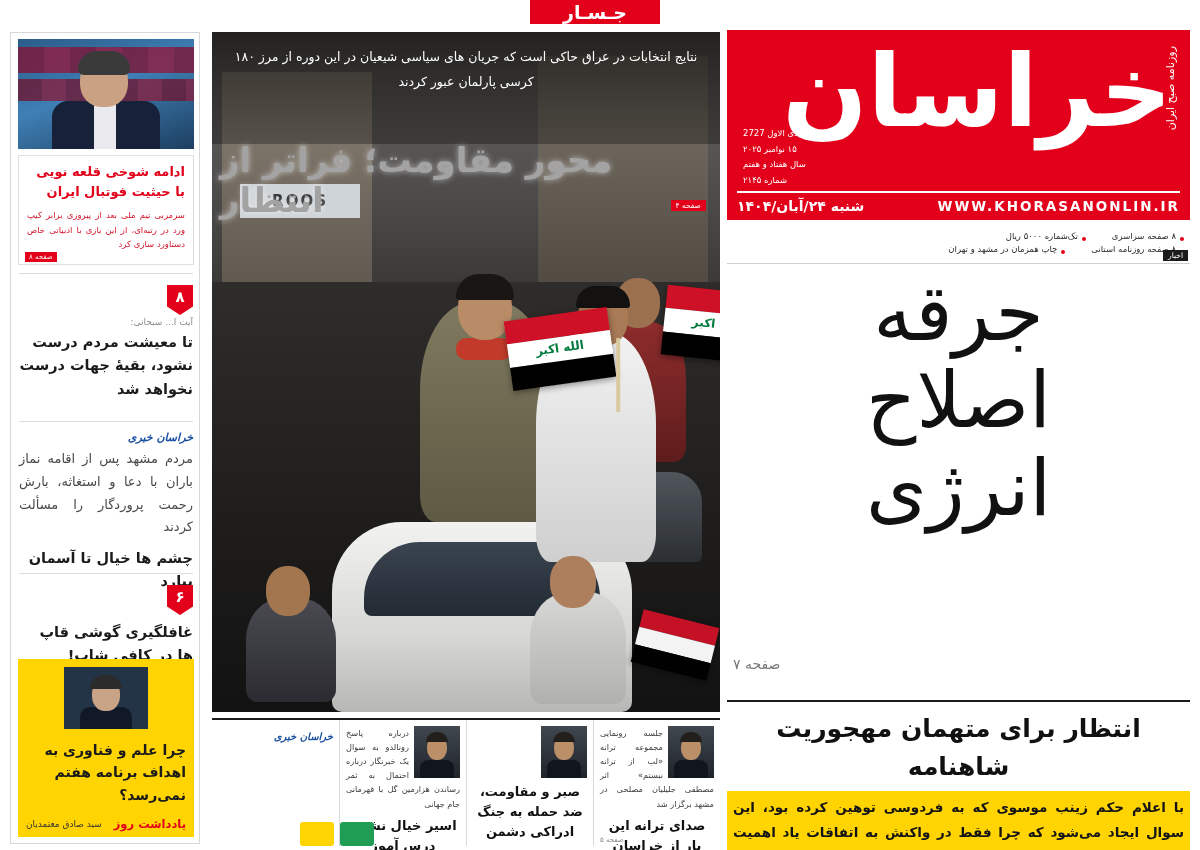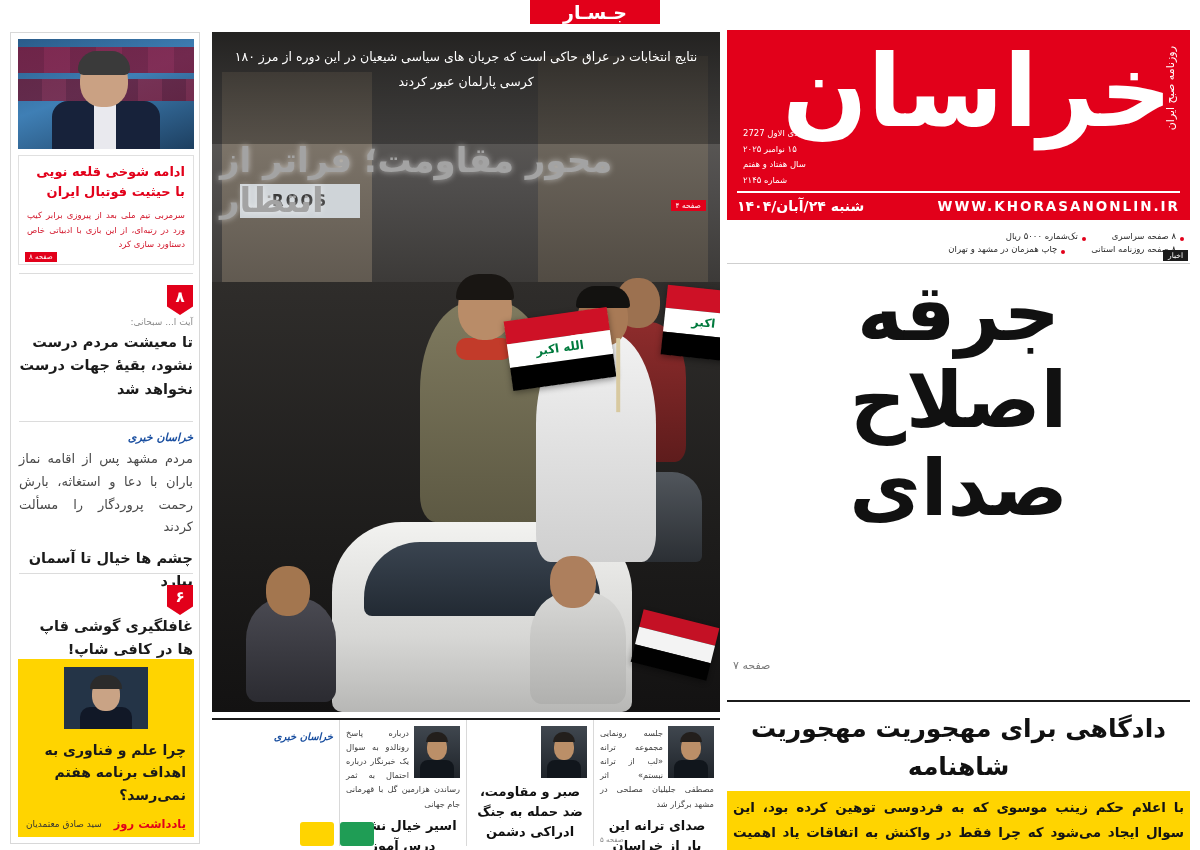--- a/index.html
+++ b/index.html
@@ -173,29 +173,29 @@
     background: #1b1b1b; padding: 1px 5px;
   }
 
   
   .lead {
     position: absolute; top: 270px; left: 727px; width: 463px; height: 420px;
     direction: rtl; text-align: right;
   }
   .lead .title {
     position: absolute; top: 0; right: 0; left: 0;
-    font-size: 78px; font-weight: bold; color: #111; line-height: 1.12;
+    font-size: 78px; font-weight: normal; color: #111; line-height: 1.12;
     text-align: center; letter-spacing: -2px;
   }
   .lead .deck {
     position: absolute; bottom: 44px; right: 4px; left: 4px;
     font-size: 14px; color: #1f1f1f; line-height: 2.0; text-align: justify;
   }
   .lead .pageref {
-    position: absolute; bottom: 18px; left: 6px; font-size: 11px; color: #777;
+    position: absolute; bottom: 18px; left: 6px; font-size: 14px; color: #777;
   }
 
   
   .sec-right {
     position: absolute; top: 700px; left: 727px; width: 463px; height: 148px;
     direction: rtl; text-align: right; border-top: 2px solid #1b1b1b; padding-top: 8px;
   }
   .sec-right .h {
     font-size: 25px; font-weight: bold; color: #111; line-height: 1.5; text-align: center;
   }
@@ -367,21 +367,21 @@
       <div class="sb-head" style="margin-top:8px;">چشم ها خیال تا آسمان ببارد</div>
     </div>
 
     <div class="sb-divider" style="top:540px;"></div>
 
     <div class="sb-item" style="top:552px;">
       <div class="num-badge">
         <div class="shape"></div>
         <div class="n">۶</div>
       </div>
-      <div class="sb-head" style="">غافلگیری گوشی قاپ ها در کافی شاپ!</div>
+      <div class="sb-head" style="margin-top:6px;">غافلگیری گوشی قاپ ها در کافی شاپ!</div>
     </div>
 
     <div class="sb-divider" style="top:652px;"></div>
 
     <div class="sb-yellow">
       <div class="ph">
         <div class="body"></div>
         <div class="head"></div>
         <div class="hair"></div>
       </div>
@@ -429,27 +429,27 @@
         <span>چاپ همزمان در مشهد و تهران</span>
       </div>
     </div>
     <div class="badge">اخبار</div>
   </div>
 
   <div class="lead">
     <div class="title">
       <div>جرقه</div>
       <div>اصلاح</div>
-      <div>صدای</div>
+      <div>انرژی</div>
     </div>
     <div class="pageref">صفحه ۷</div>
   </div>
 
   <div class="sec-right">
-    <div class="h">دادگاهی برای مهجوریت مهجوریت شاهنامه</div>
+    <div class="h">انتظار برای متهمان مهجوریت شاهنامه</div>
     <div class="body">با اعلام حکم زینب موسوی که به فردوسی توهین کرده بود، این سوال ایجاد می‌شود که چرا فقط در واکنش به اتفاقات یاد اهمیت شاهنامه می‌افتیم؟</div>
   </div>
 
   <div class="photo">
     <div class="sky"></div>
     <div class="bldg-l"></div>
     <div class="bldg-r"></div>
     <div class="sign">ROOS</div>
     <div class="street"></div>
 

